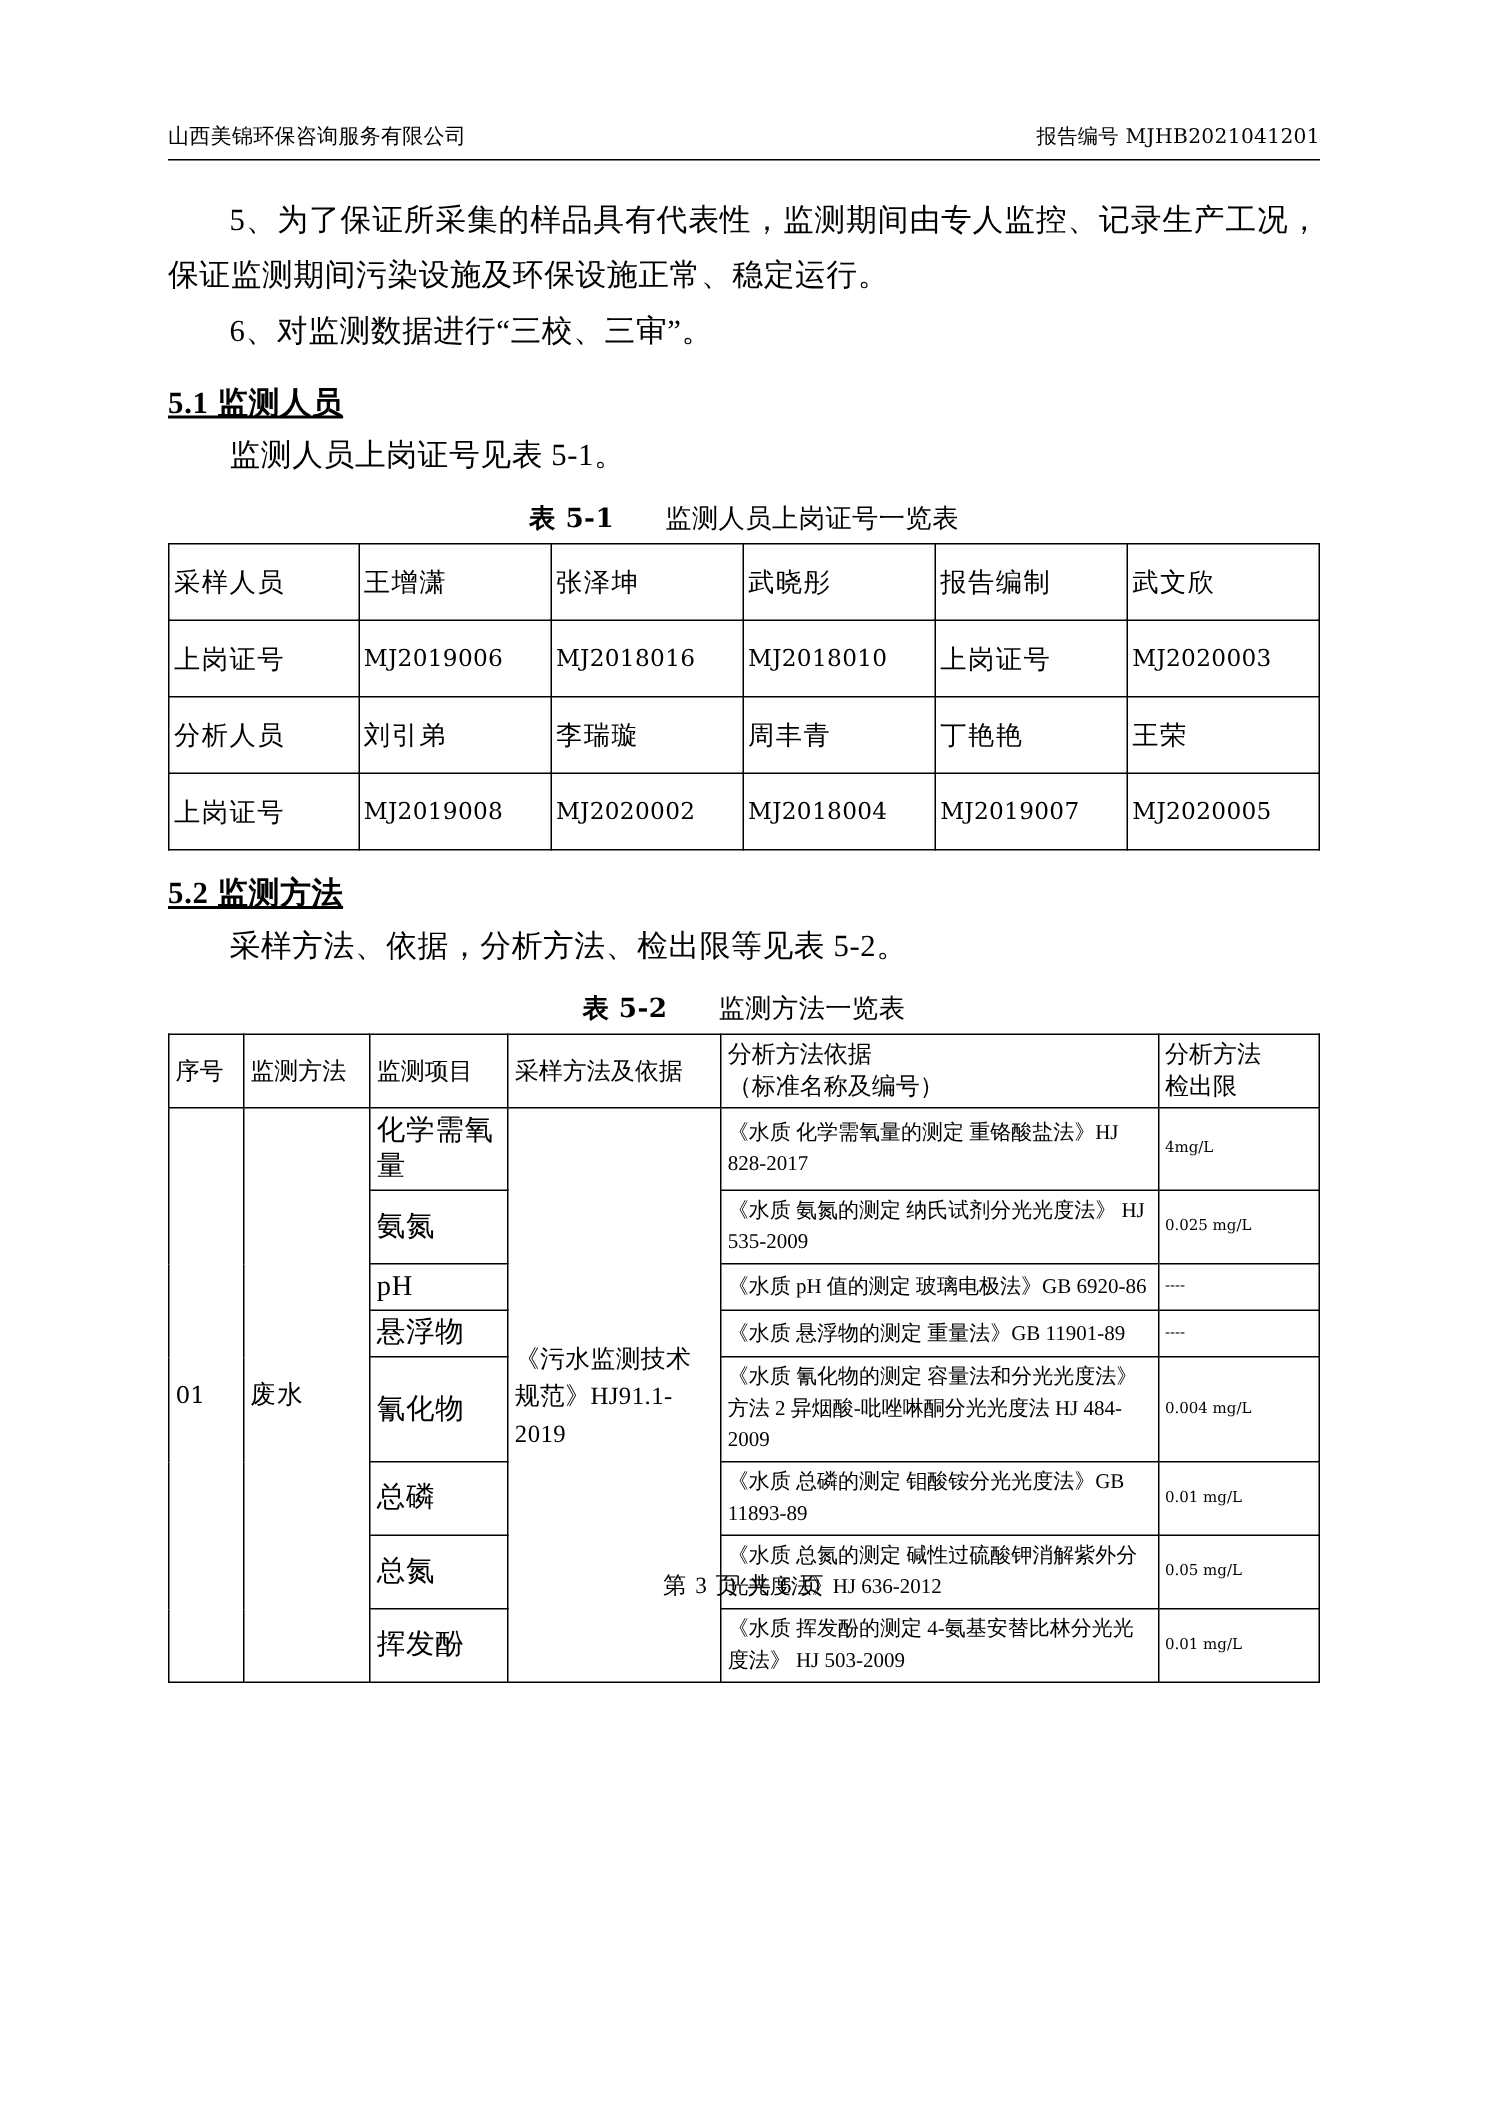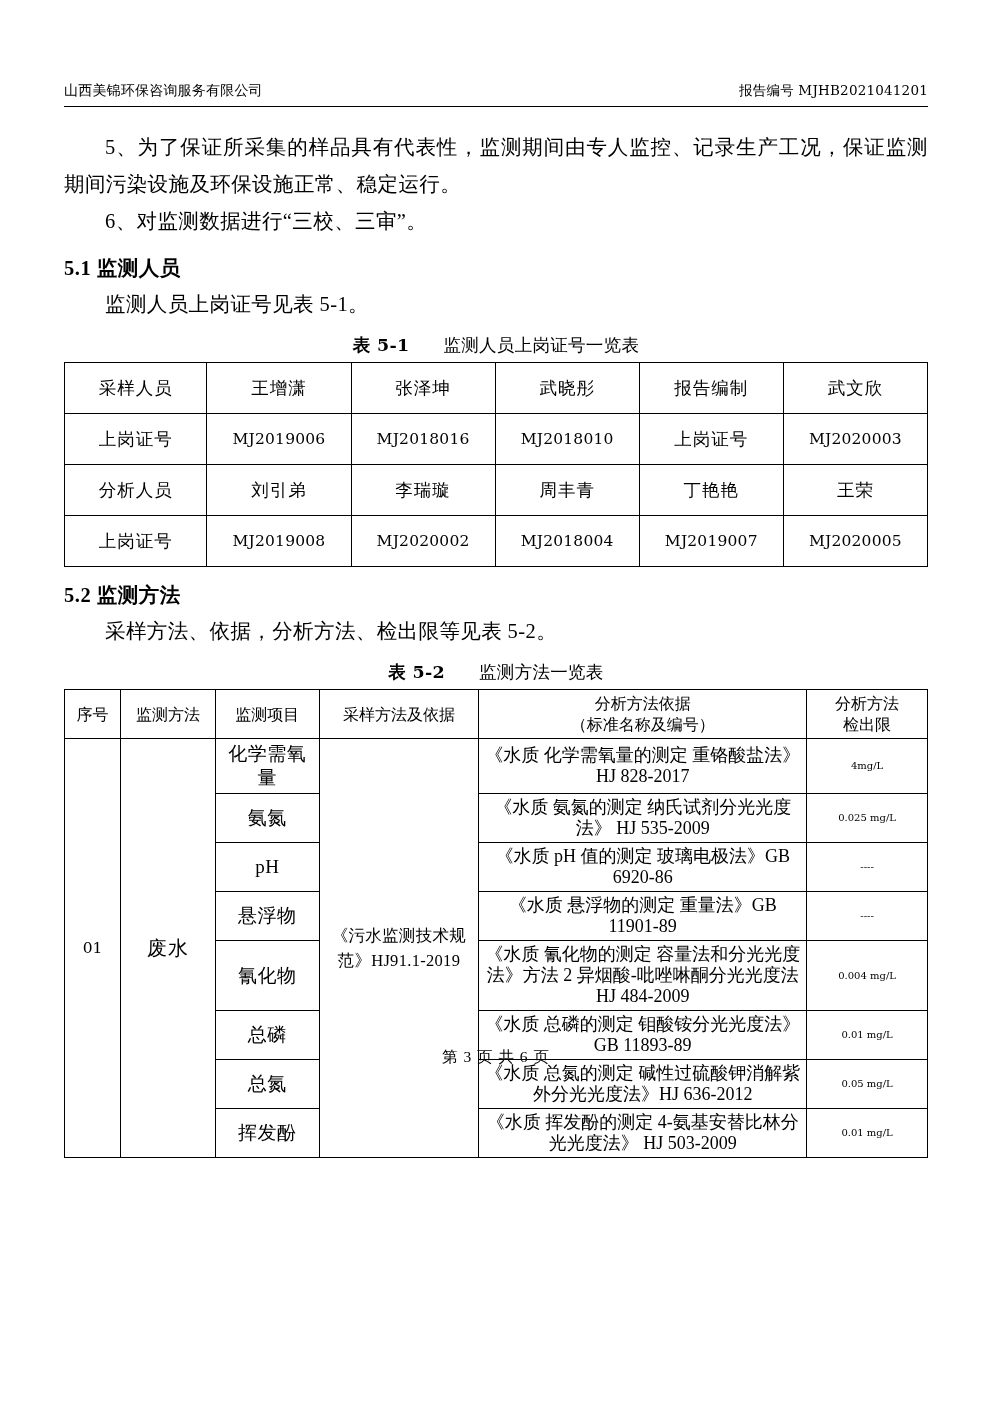--- a/index.html
+++ b/index.html
@@ -12,21 +12,21 @@
     height: 1403px;
     font-family: "Liberation Serif", "DejaVu Serif", serif;
     color: #000000;
     position: relative;
   }
   .page {
     position: relative;
     width: 992px;
     height: 1162px;
     box-sizing: border-box;
-    padding: 0 64px;
+    padding: 0 112px;
   }
 
   
   .header {
     position: relative;
     height: 44px;
     padding-top: 56px;
     display: flex;
     justify-content: space-between;
     align-items: flex-end;
@@ -49,40 +49,40 @@
     text-align: justify;
     letter-spacing: 0.4px;
   }
   .para.first { margin-top: 22px; }
 
   h2.section {
     font-size: 20.5px;
     font-weight: bold;
     margin: 14px 0 4px 0;
     letter-spacing: 0.5px;
+    text-decoration: underline;
   }
 
   .table-caption {
     text-align: center;
     font-size: 17.5px;
     margin: 10px 0 5px 0;
     letter-spacing: 0.3px;
   }
   .table-caption .cap-num { font-weight: bold; font-family: "DejaVu Serif", serif; }
   .table-caption .cap-gap { display: inline-block; width: 34px; }
 
   
   table {
     border-collapse: collapse;
     width: 100%;
     table-layout: fixed;
   }
   table td {
     border: 1px solid #000;
-    text-align: center;
     vertical-align: middle;
     padding: 2px 3px;
   }
 
   
   #t51 { margin-top: 2px; }
   #t51 td {
     height: 46px;
     font-size: 17px;
   }
@@ -92,23 +92,23 @@
   
   #t52 { margin-top: 2px; }
   #t52 td {
     font-size: 15.5px;
     line-height: 20px;
     padding: 3px 4px;
   }
   #t52 td.hdr { font-size: 16px; line-height: 21px; }
   #t52 td.item { font-size: 19px; letter-spacing: 0.5px; line-height: 24px; }
   #t52 td.idx { font-family: "DejaVu Serif", serif; font-size: 15.5px; }
-  #t52 td.cat { font-size: 20px; letter-spacing: 1px; }
+  #t52 td.cat { font-size: 17px; letter-spacing: 1px; }
   #t52 td.method { font-size: 16.5px; line-height: 25px; letter-spacing: 0.3px; }
-  #t52 td.basis { font-size: 18px; line-height: 21px; }
+  #t52 td.basis { font-size: 14px; line-height: 21px; }
   #t52 td.limit { font-family: "DejaVu Serif", serif; font-size: 10px; }
 
   .footer {
     position: absolute;
     left: 0;
     right: 0;
     bottom: 94px;
     text-align: center;
     font-size: 15.5px;
     letter-spacing: 1px;

